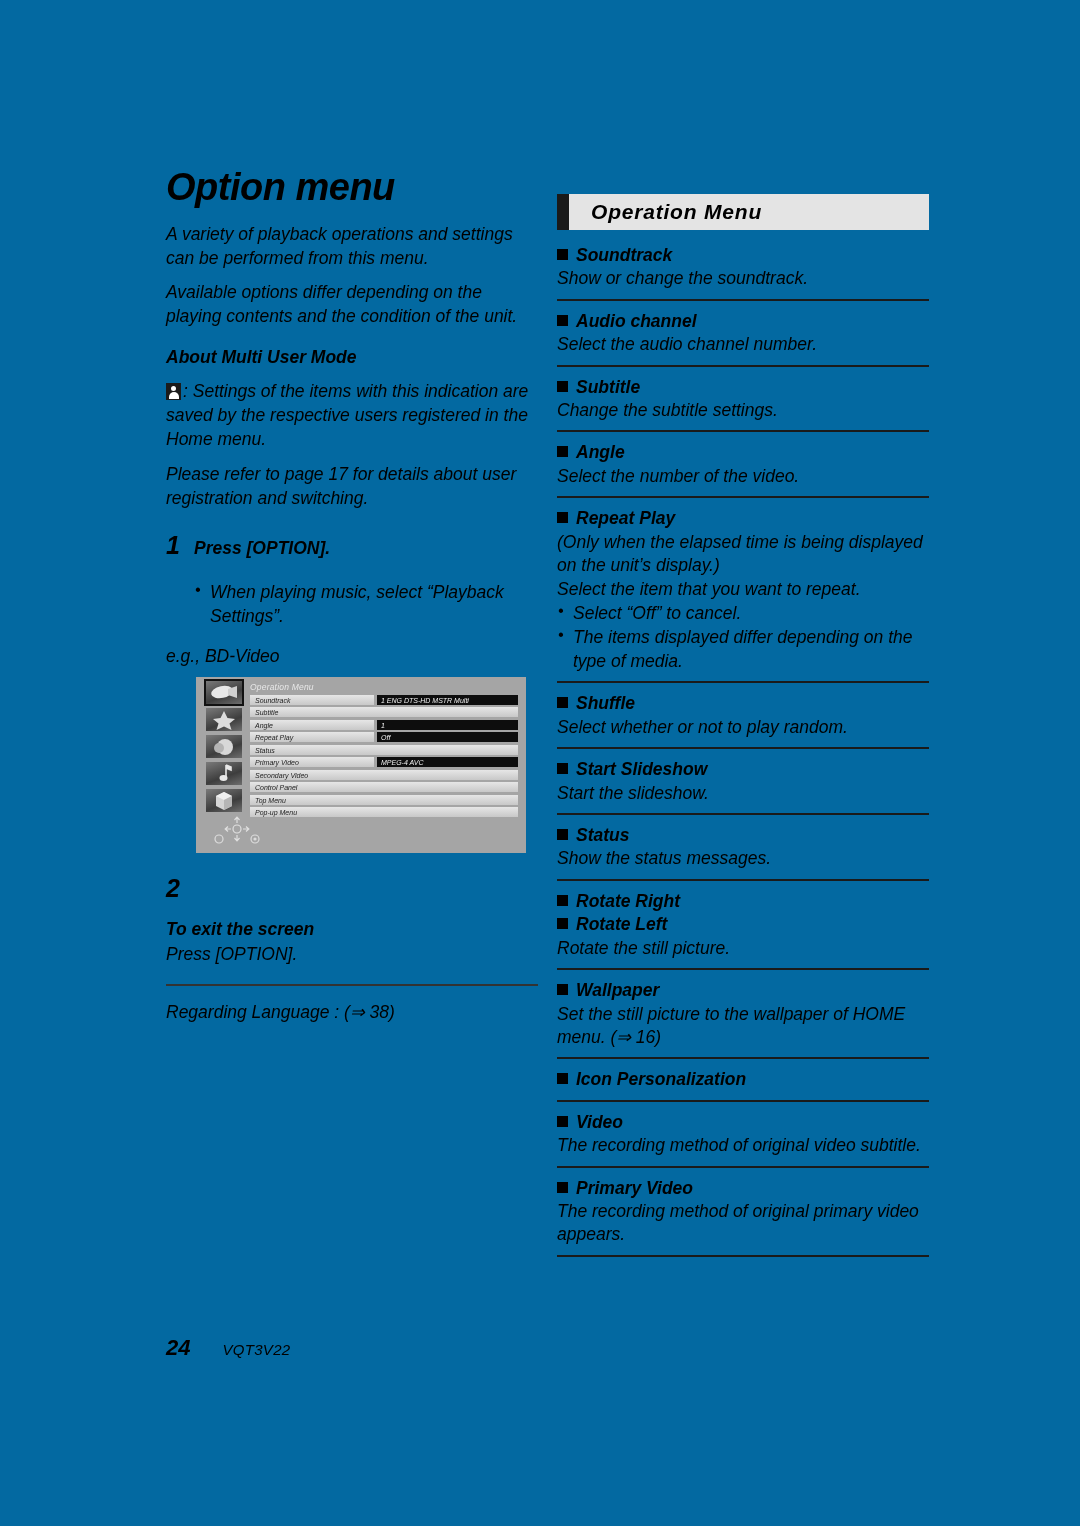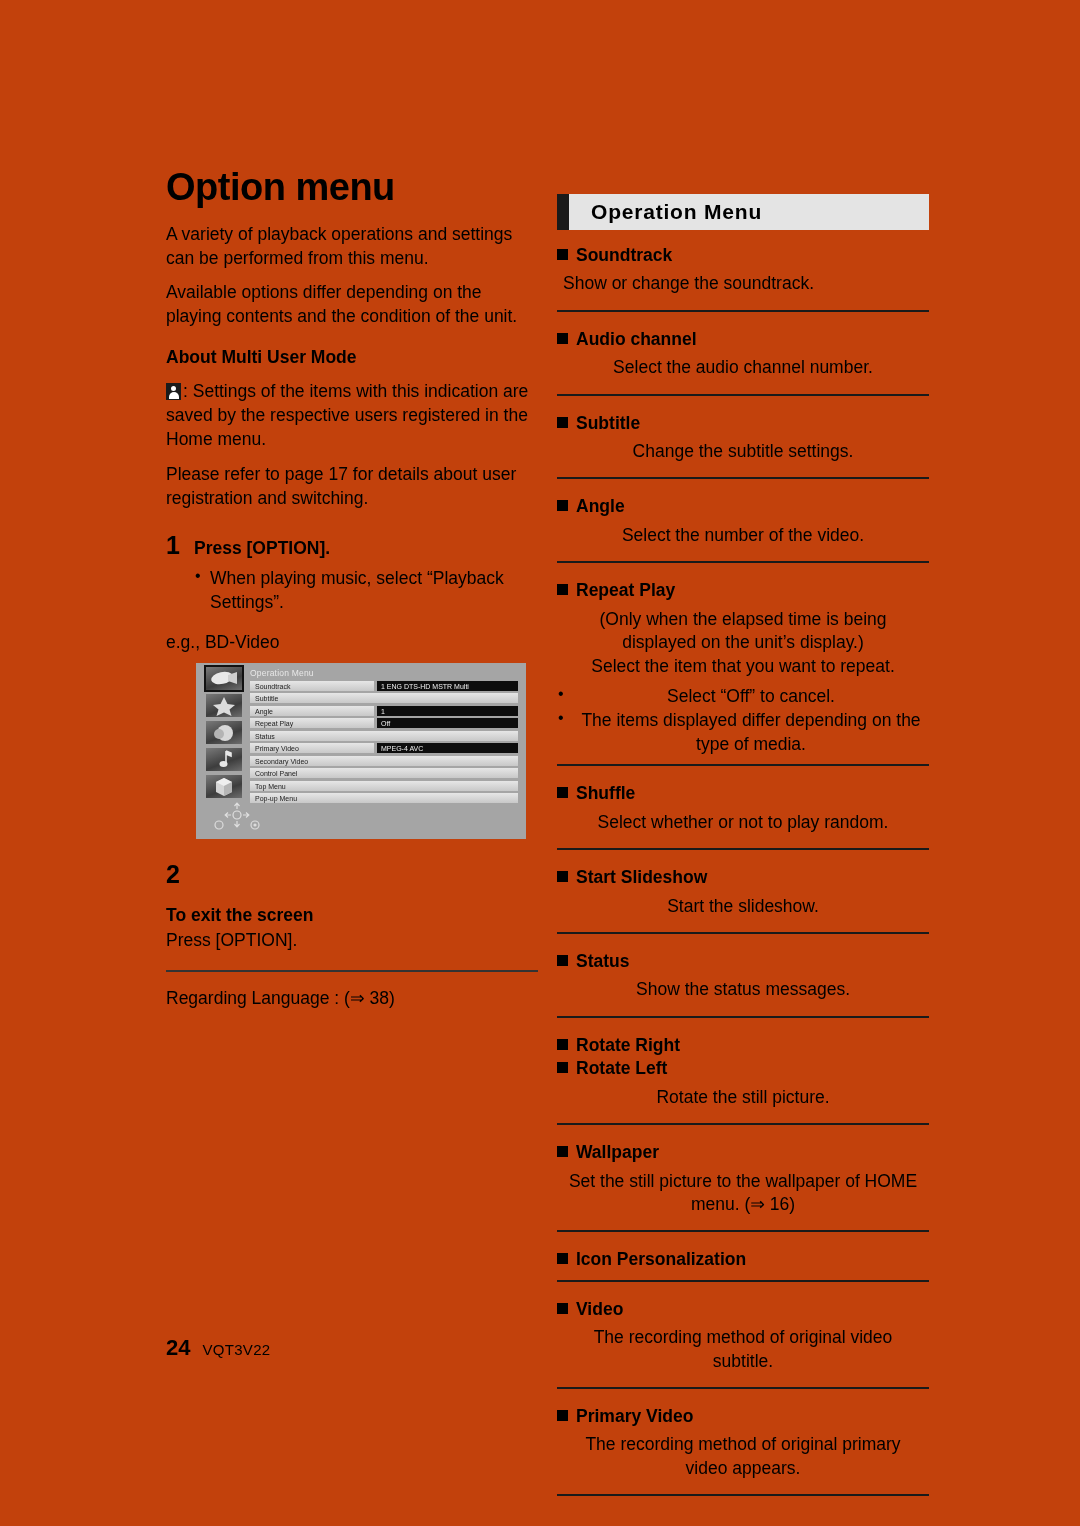--- a/index.html
+++ b/index.html
@@ -11,21 +11,22 @@
     width: 1080px;
     height: 1526px;
     position: relative;
     font-family: "Liberation Sans", sans-serif;
     color: #000000;
     overflow: hidden;
   }
   .page {
     position: absolute;
     inset: 0;
-    background: #c2410c;
+    background: #0369a1;
+    font-style: italic;
   }
 
   
   .col-left {
     position: absolute;
     left: 166px;
     top: 168px;
     width: 372px;
   }
   .col-right {
@@ -106,21 +107,21 @@
     padding-top: 1px;
   }
   .step-title {
     font-size: 17.5px;
     font-weight: bold;
     line-height: 1.3;
     padding-top: 5px;
   }
   ul.bullets {
     list-style: none;
-    margin: 6px 0 0 0;
+    margin: 20px 0 0 0;
     padding: 0 0 0 28px;
   }
   ul.bullets li {
     font-size: 17.5px;
     line-height: 1.38;
     position: relative;
     padding-left: 16px;
     margin-bottom: 2px;
   }
   ul.bullets li::before {
@@ -246,43 +247,42 @@
   .banner-title {
     font-size: 21px;
     font-weight: bold;
     letter-spacing: 0.8px;
     margin-left: 22px;
   }
 
   .entry { padding: 0 0 8px 0; }
   .entry + .entry {
     border-top: 2.5px solid #1a1a1a;
-    padding-top: 16px;
-    text-align: center;
+    padding-top: 9px;
   }
   .entry-title {
     font-size: 17.5px;
     font-weight: bold;
     line-height: 1.28;
     margin: 0 0 1px 0;
     display: flex;
     align-items: flex-start;
   }
   .sq {
     display: inline-block;
     width: 11px;
     height: 11px;
     background: #000;
     flex: 0 0 11px;
     margin: 5px 8px 0 0;
   }
   .entry-body {
     font-size: 17.5px;
     line-height: 1.34;
-    margin: 6px;
+    margin: 0;
   }
   .entry ul.bullets {
     padding-left: 0;
     margin-top: 0;
   }
   .entry ul.bullets li { margin-bottom: 0; }
   .rule-bottom {
     border: none;
     border-top: 2.5px solid #1a1a1a;
     margin: 0;
@@ -298,20 +298,21 @@
     text-align: right;
   }
   .footer-page {
     font-size: 22px;
     font-weight: bold;
     margin-right: 12px;
   }
   .footer-code {
     font-size: 15px;
     letter-spacing: 0.3px;
+    margin-left: 20px;
   }
 </style>
 </head>
 <body>
 
 <div class="page">
 
   <div class="col-left">
 
     <h1 class="page-title">Option menu</h1>

